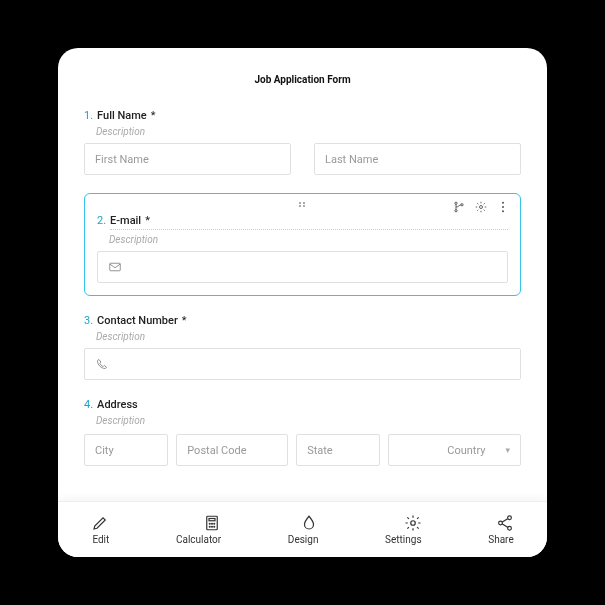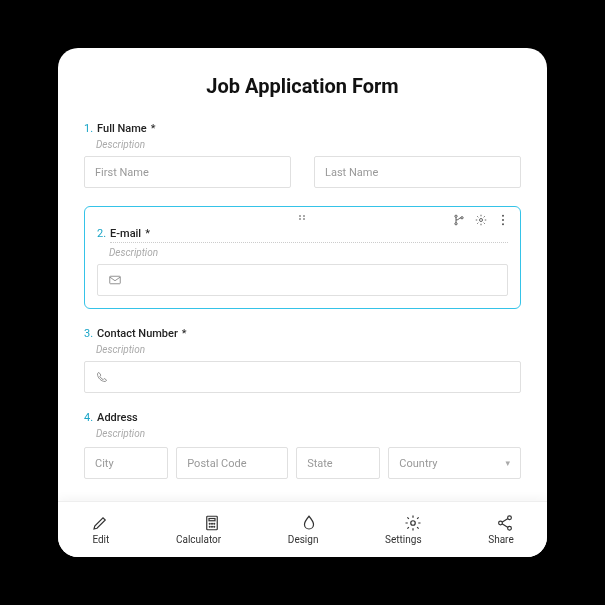--- a/index.html
+++ b/index.html
@@ -22,21 +22,21 @@
     box-shadow: 0 8px 30px rgba(0,0,0,0.4);
     overflow: hidden;
   }
   .content {
     padding: 26px 26px 0 26px;
     height: calc(100% - 56px);
     overflow: hidden;
   }
   .form-title {
     text-align: center;
-    font-size: 20px;
+    font-size: 10px;
     font-weight: 700;
     color: #111;
     margin-bottom: 24px;
   }
   .field-block {
     margin-bottom: 18px;
     position: relative;
   }
   .field-label-row {
     display: flex;
@@ -112,21 +112,22 @@
   }
   .addr-row {
     display: flex;
     gap: 8px;
     margin-top: 8px;
   }
   .addr-row .input { min-width: 0; }
   .addr-country {
     display: flex;
     align-items: center;
-    justify-content: space-between;
+    justify-content: flex-end;
+    gap: 20px;
   }
   .bottom-nav {
     position: absolute;
     left: 0; right: 0; bottom: 0;
     height: 56px;
     background: #fff;
     display: flex;
     align-items: center;
     justify-content: space-around;
     border-top: 1px solid #eee;

